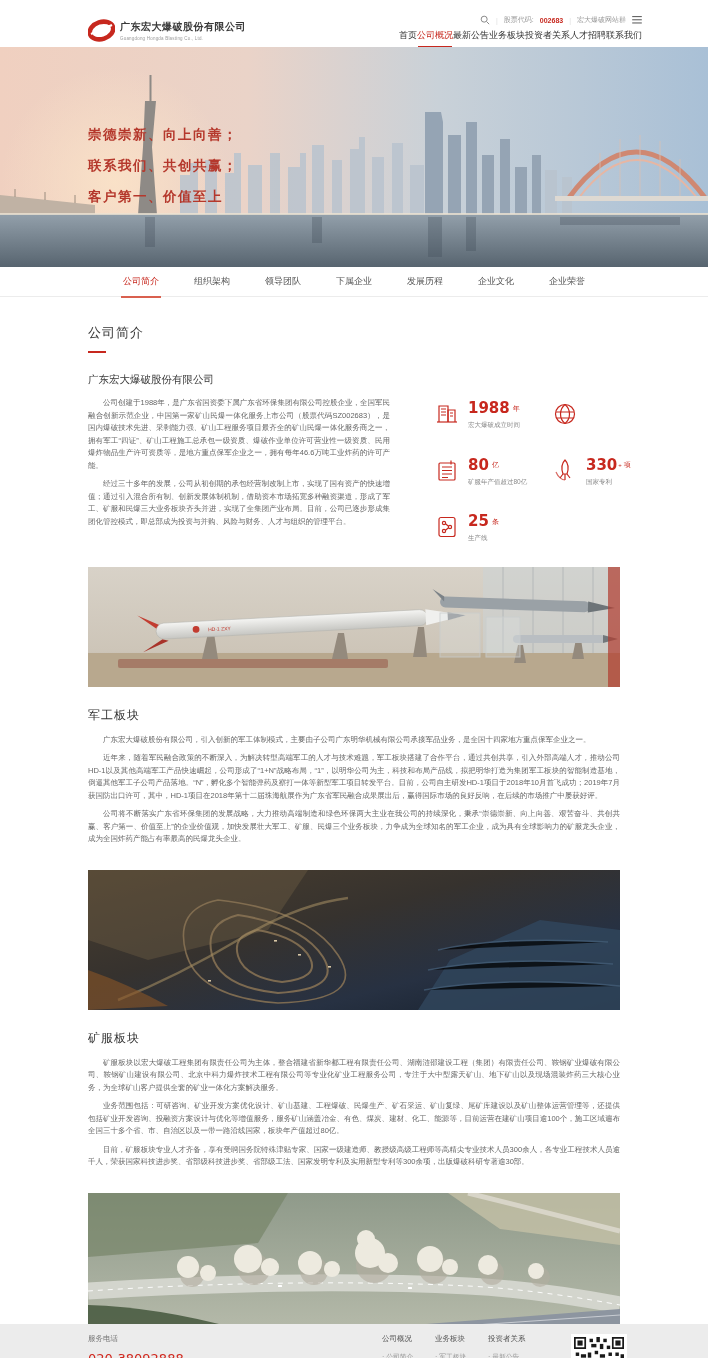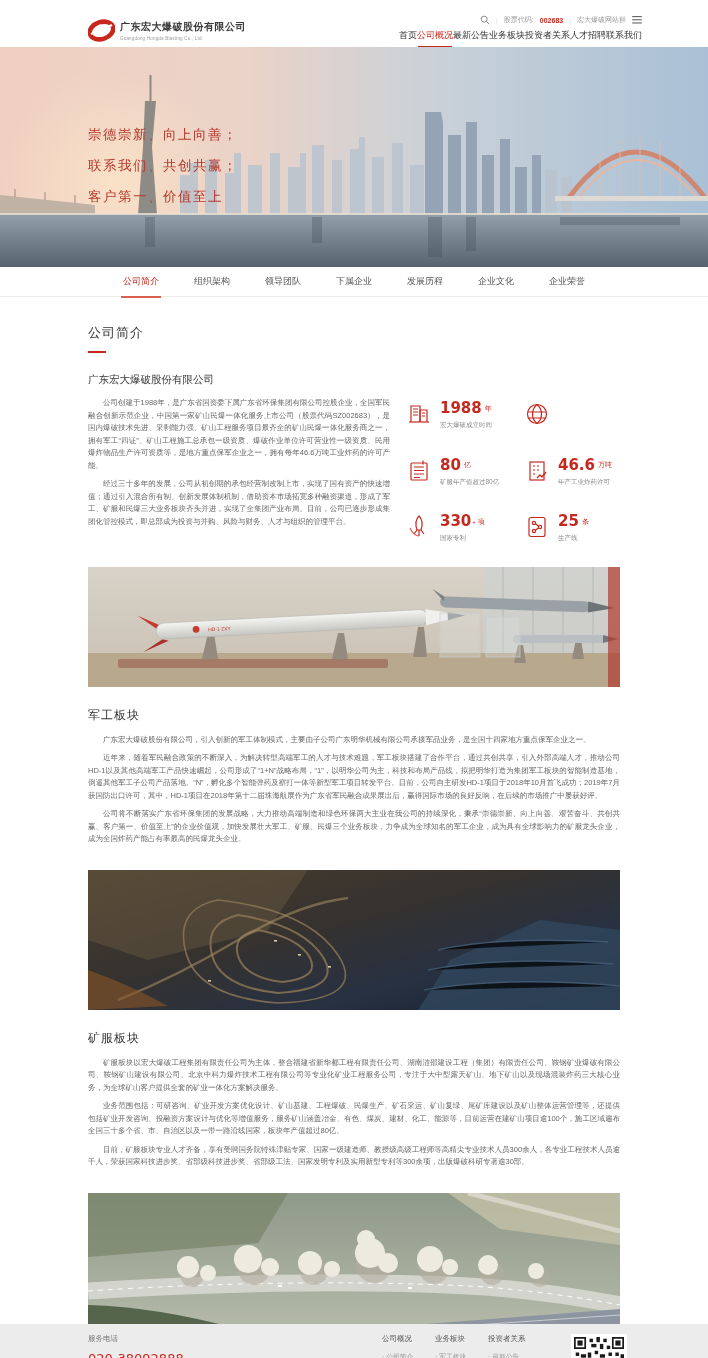--- a/index.html
+++ b/index.html
@@ -18,32 +18,32 @@
   .utility .divider { color:#ddd; font-size:7px; }
   .stock-code { color:#c7281e; font-weight:bold; }
   .topnav { position:absolute; right:66px; top:17px; display:flex; }
   .topnav .nav-item { position:relative; font-size:9px; color:#333; cursor:pointer; padding-bottom:9px; }
   .topnav .nav-item.active { color:#c7281e; }
   .topnav .nav-item.active::after { content:""; position:absolute; left:1px; right:1px; bottom:3px; height:2px; background:#c7281e; }
   
   .hero { position:relative; width:708px; height:220px; overflow:hidden; }
   .hero svg { display:block; }
   .slogans { position:absolute; left:88px; top:72px; }
-  .slogan { font-size:13.5px; font-weight:normal; color:#b5382c; letter-spacing:1.5px; line-height:31px; }
+  .slogan { font-size:13.5px; font-weight:bold; color:#b5382c; letter-spacing:1.5px; line-height:31px; }
   
   .subnav { height:30px; display:flex; justify-content:center; align-items:center; gap:31px; border-bottom:1px solid #ececec; background:#fff; }
   .subnav .tab { position:relative; font-size:9px; color:#555; cursor:pointer; padding:10px 2px; }
   .subnav .tab.active { color:#c7281e; }
   .subnav .tab.active::after { content:""; position:absolute; left:0; right:0; bottom:0; height:2px; background:#d9604f; }
   
   .main { padding:27px 0 0 88px; }
   .section-title { font-size:13px; font-weight:normal; color:#333; letter-spacing:1px; }
   .red-bar { width:18px; height:2px; background:#c7281e; margin-top:9px; }
   .company-title { margin-top:20px; font-size:10.5px; color:#3a3a3a; }
-  .intro-row { display:flex; margin-top:10px; width:604px; }
+  .intro-row { display:flex; margin-top:10px; width:604px;gap:28px; }
   .intro-text { width:302px; flex:none; }
   p.body { font-size:7.5px; line-height:12.5px; color:#666; text-align:justify; text-indent:2em; margin-bottom:6px; }
   
   .stats { margin-left:16px; flex:1; display:grid; grid-template-columns:118px 1fr; row-gap:28px; align-content:start; padding-top:4px; }
   .stat { display:flex; gap:8px; }
   .stat-icon { flex:none; width:26px; height:26px; }
   .stat-num-row { display:flex; align-items:center; color:#c7281e; }
   .stat-value { font-family:"DejaVu Sans",sans-serif; font-size:15px; font-weight:bold; line-height:15px; }
   .stat-sup { font-size:6px; vertical-align:super; margin-left:1px; }
   .stat-unit { font-size:7px; margin-left:2px; }
@@ -233,35 +233,20 @@
           <div>
             <div class="stat-num-row">
                 <span class="stat-value">80</span>
                 <span class="stat-sup"></span>
                 <span class="stat-unit">亿</span>
               </div>
             <div class="stat-label">矿服年产值超过80亿</div>
           </div>
         </div>
 
-        <div class="stat">
-          <svg class="stat-icon" viewBox="0 0 26 26" fill="none" stroke="#c7281e" stroke-width="1.2">
-            <rect x="6" y="4" width="14" height="18"></rect>
-            <path d="M9 8h2M13 8h2M17 8h0M9 12h2M13 12h2M9 16h2"></path>
-            <path d="M13 20l3-3 2 2 4-5" stroke-width="1.4"></path>
-          </svg>
-          <div>
-            <div class="stat-num-row">
-                <span class="stat-value">46.6</span>
-                <span class="stat-sup"></span>
-                <span class="stat-unit">万吨</span>
-              </div>
-            <div class="stat-label">年产工业炸药许可</div>
-          </div>
-        </div>
 
         <div class="stat">
           <svg class="stat-icon" viewBox="0 0 26 26" fill="none" stroke="#c7281e" stroke-width="1.2">
             <path d="M13 2c3 3 4 8 2 14h-4c-2-6-1-11 2-14z"></path>
             <path d="M11 16l-3 4M15 16l3 4M13 16v6"></path>
             <path d="M4 14c2 5 6 8 9 8" opacity="0.7"></path>
           </svg>
           <div>
             <div class="stat-num-row">
                 <span class="stat-value">330</span>

